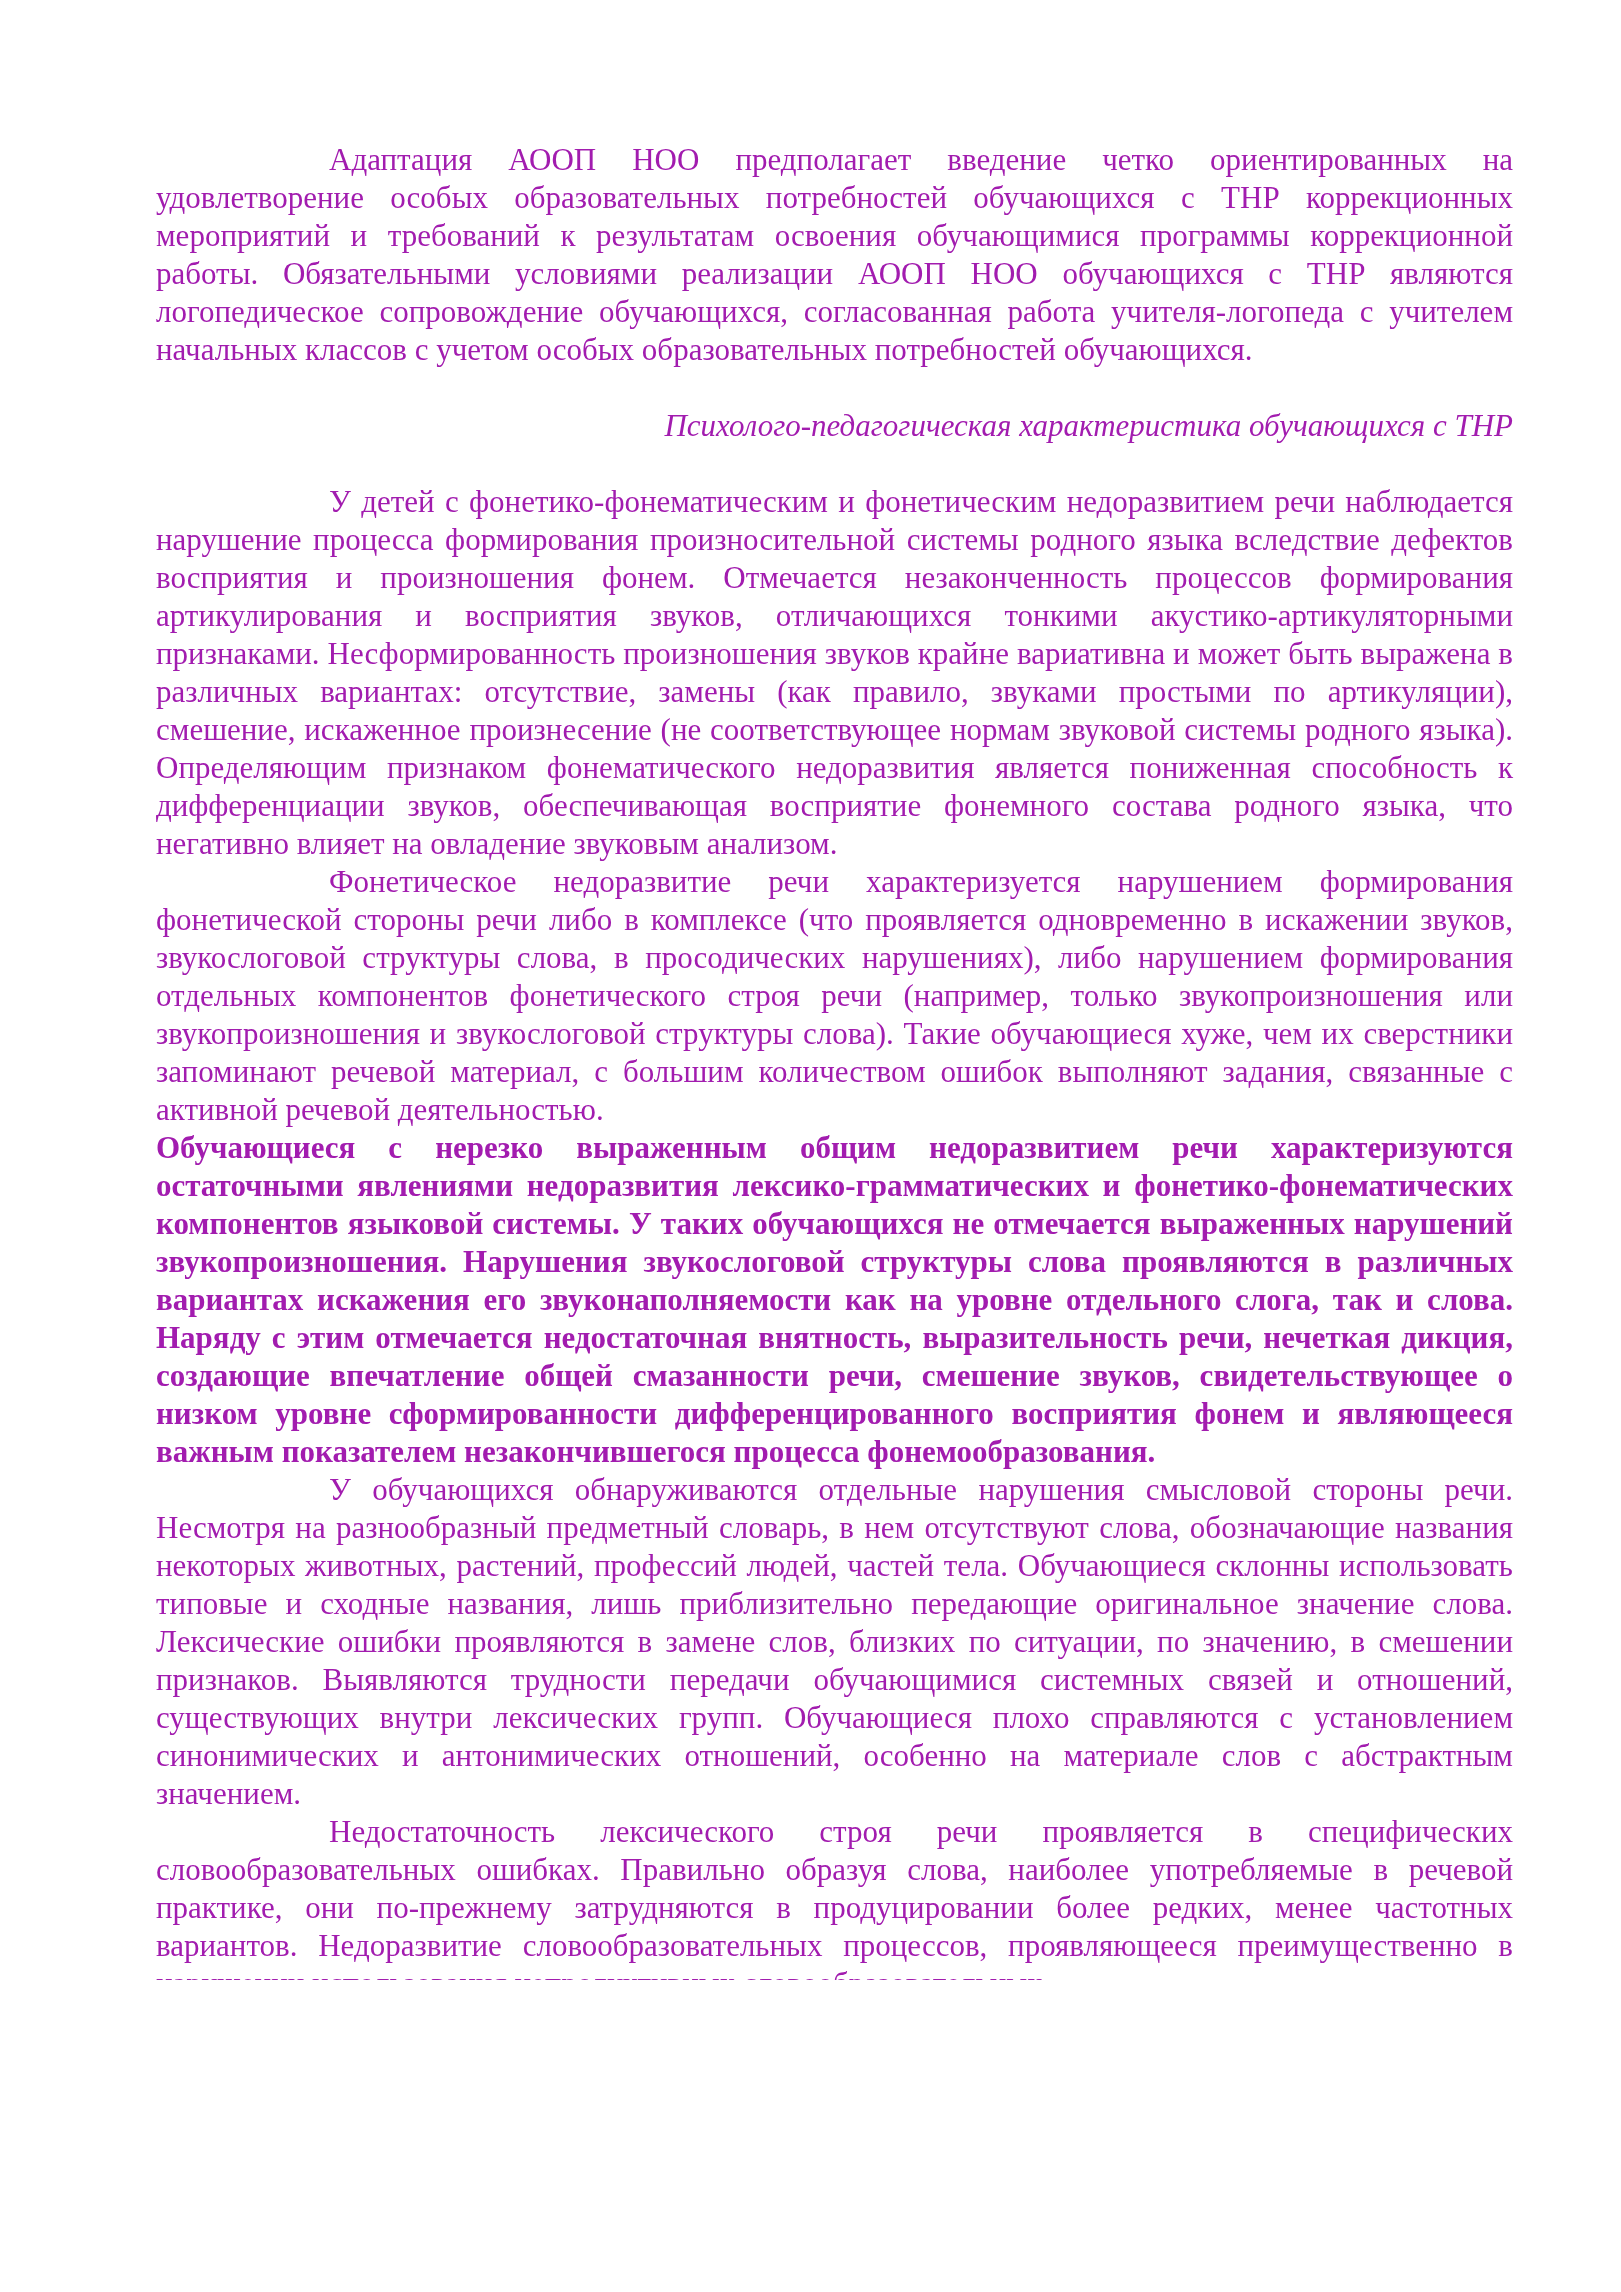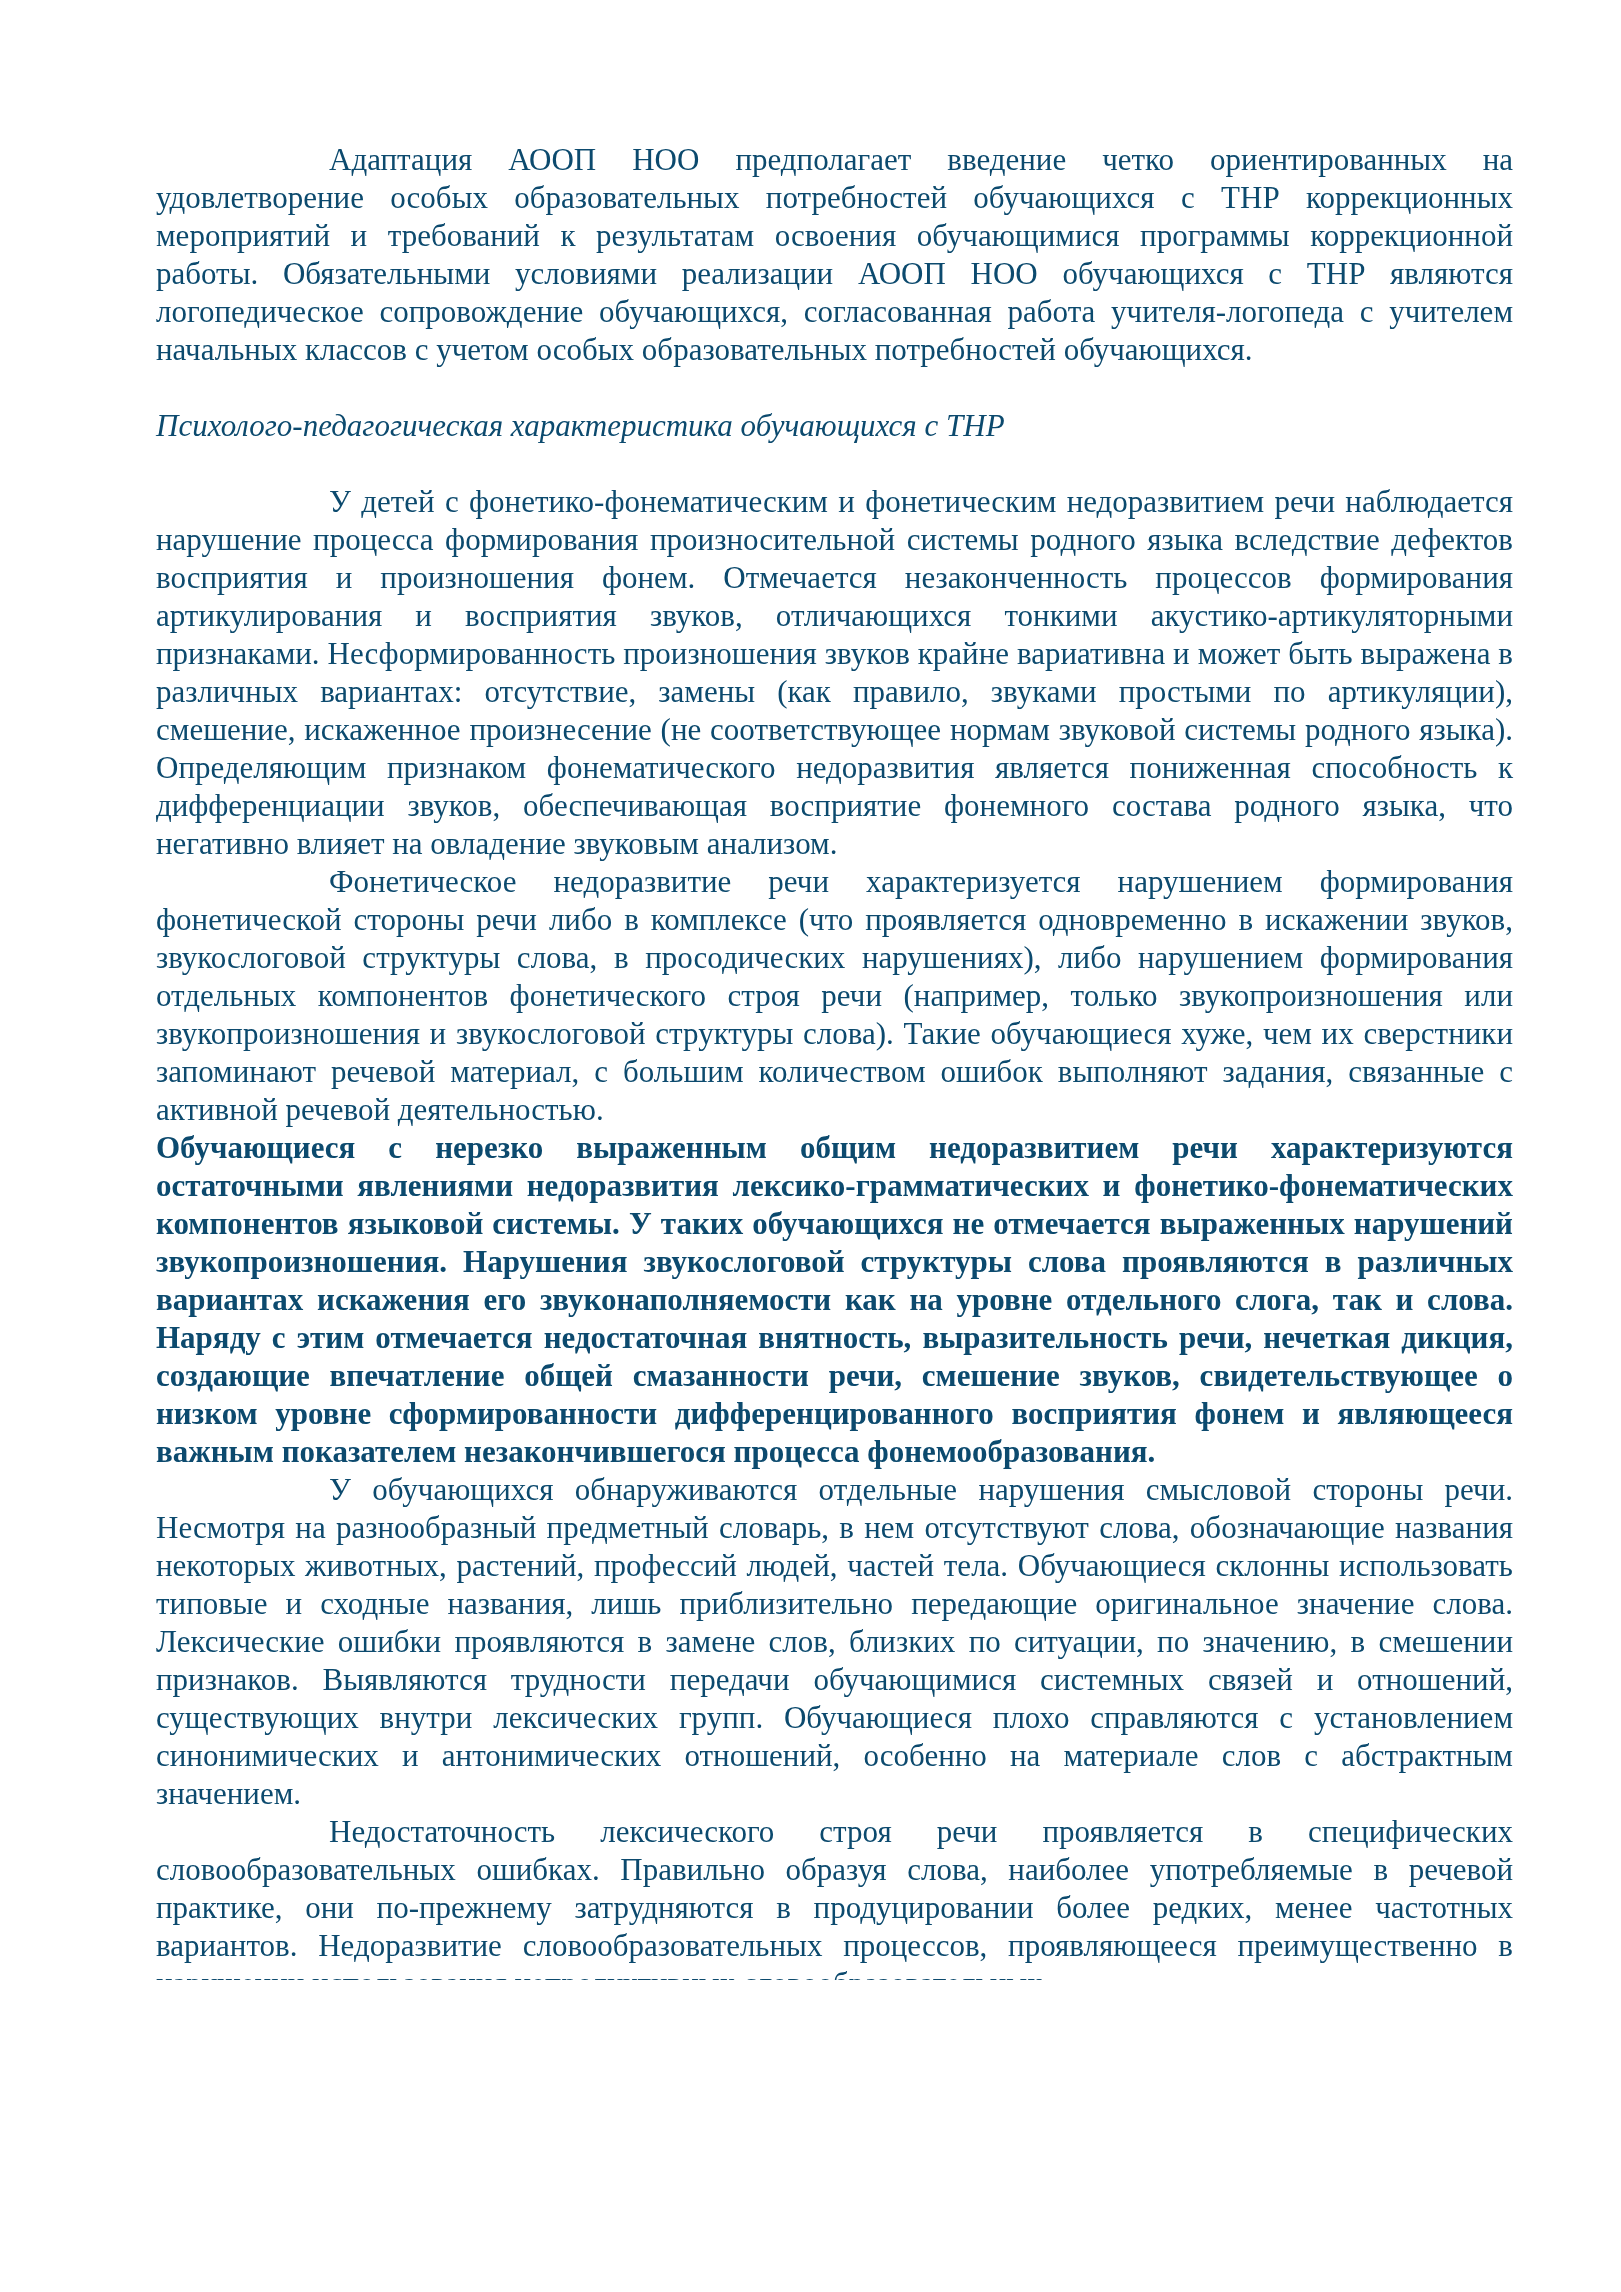--- a/index.html
+++ b/index.html
@@ -7,21 +7,21 @@
     padding: 0;
     background: #ffffff;
   }
   .page {
     position: relative;
     width: 1621px;
     height: 1980px;
     background: #ffffff;
     overflow: hidden;
     font-family: "Liberation Serif", "DejaVu Serif", serif;
-    color: #0c4a6e;
+    color: #a21caf;
   }
   .content {
     position: absolute;
     left: 156px;
     top: 141px;
     width: 1357px;
     font-size: 31px;
     line-height: 38px;
     text-align: justify;
     hyphens: none;
@@ -32,21 +32,21 @@
   }
   .para.no-indent {
     text-indent: 0;
     font-weight: bold;
   }
   .section-heading {
     margin: 38px 0;
     font-size: 31px;
     font-weight: normal;
     font-style: italic;
-    text-align: left;
+    text-align: right;
     text-indent: 0;
     line-height: 38px;
   }
   .page-number {
     position: absolute;
     left: 1480px;
     top: 2125px;
     font-size: 29px;
     line-height: 33px;
     text-align: left;

